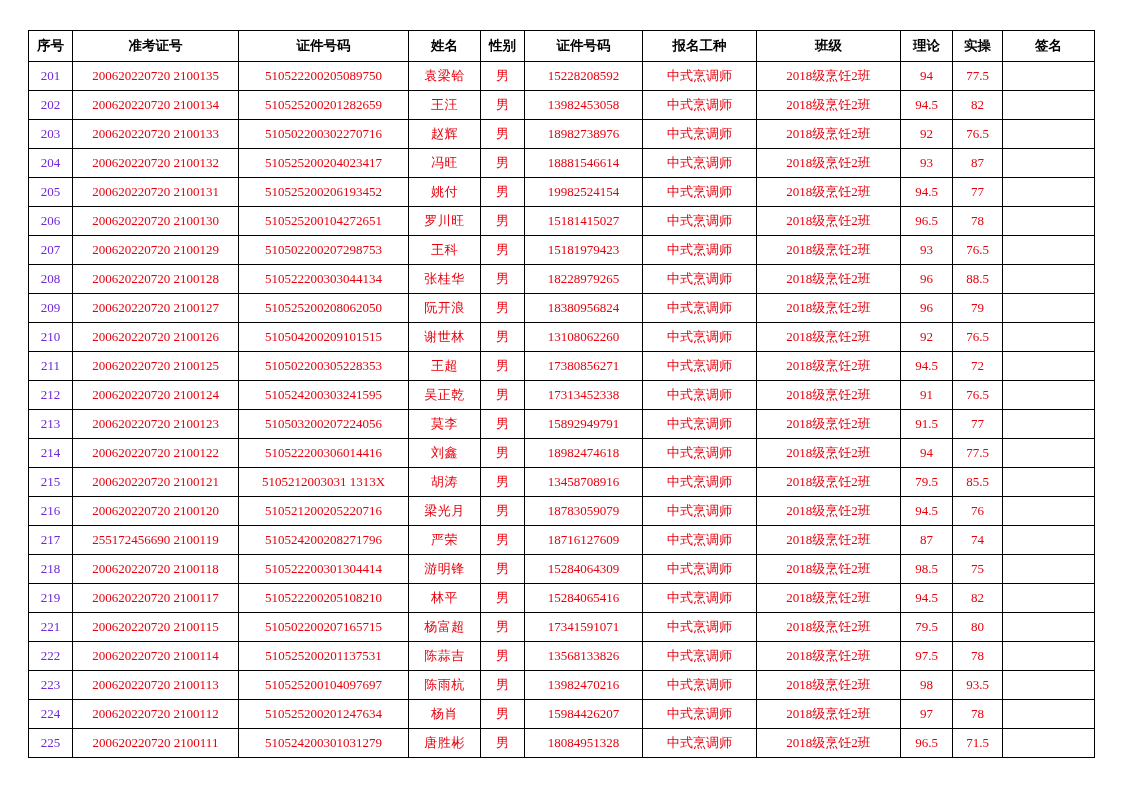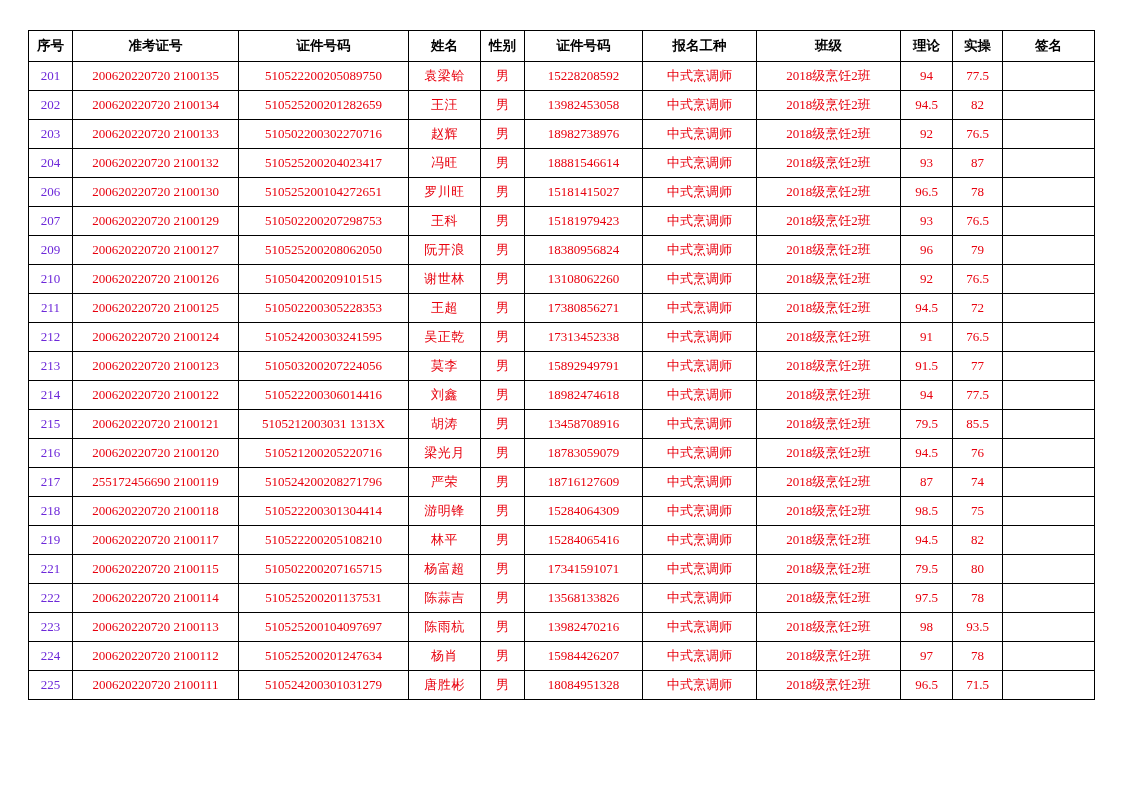--- a/index.html
+++ b/index.html
@@ -144,20 +144,33 @@
           <td class="red name-cell">冯旺</td>
           <td class="red">男</td>
           <td class="red">18881546614</td>
           <td class="red">中式烹调师</td>
           <td class="red">2018级烹饪2班</td>
           <td class="red">93</td>
           <td class="red">87</td>
           <td class="red"></td>
         </tr>
         <tr>
+          <td class="black">205</td>
+          <td class="red">200620220720 2100131</td>
+          <td class="red">510525200206193452</td>
+          <td class="red name-cell">姚付</td>
+          <td class="red">男</td>
+          <td class="red">19982524154</td>
+          <td class="red">中式烹调师</td>
+          <td class="red">2018级烹饪2班</td>
+          <td class="red">94.5</td>
+          <td class="red">77</td>
+          <td class="red"></td>
+        </tr>
+        <tr>
           <td class="black">206</td>
           <td class="red">200620220720 2100130</td>
           <td class="red">510525200104272651</td>
           <td class="red name-cell">罗川旺</td>
           <td class="red">男</td>
           <td class="red">15181415027</td>
           <td class="red">中式烹调师</td>
           <td class="red">2018级烹饪2班</td>
           <td class="red">96.5</td>
           <td class="red">78</td>
@@ -167,20 +180,33 @@
           <td class="black">207</td>
           <td class="red">200620220720 2100129</td>
           <td class="red">510502200207298753</td>
           <td class="red name-cell">王科</td>
           <td class="red">男</td>
           <td class="red">15181979423</td>
           <td class="red">中式烹调师</td>
           <td class="red">2018级烹饪2班</td>
           <td class="red">93</td>
           <td class="red">76.5</td>
+          <td class="red"></td>
+        </tr>
+        <tr>
+          <td class="black">208</td>
+          <td class="red">200620220720 2100128</td>
+          <td class="red">510522200303044134</td>
+          <td class="red name-cell">张桂华</td>
+          <td class="red">男</td>
+          <td class="red">18228979265</td>
+          <td class="red">中式烹调师</td>
+          <td class="red">2018级烹饪2班</td>
+          <td class="red">96</td>
+          <td class="red">88.5</td>
           <td class="red"></td>
         </tr>
         <tr>
           <td class="black">209</td>
           <td class="red">200620220720 2100127</td>
           <td class="red">510525200208062050</td>
           <td class="red name-cell">阮开浪</td>
           <td class="red">男</td>
           <td class="red">18380956824</td>
           <td class="red">中式烹调师</td>

